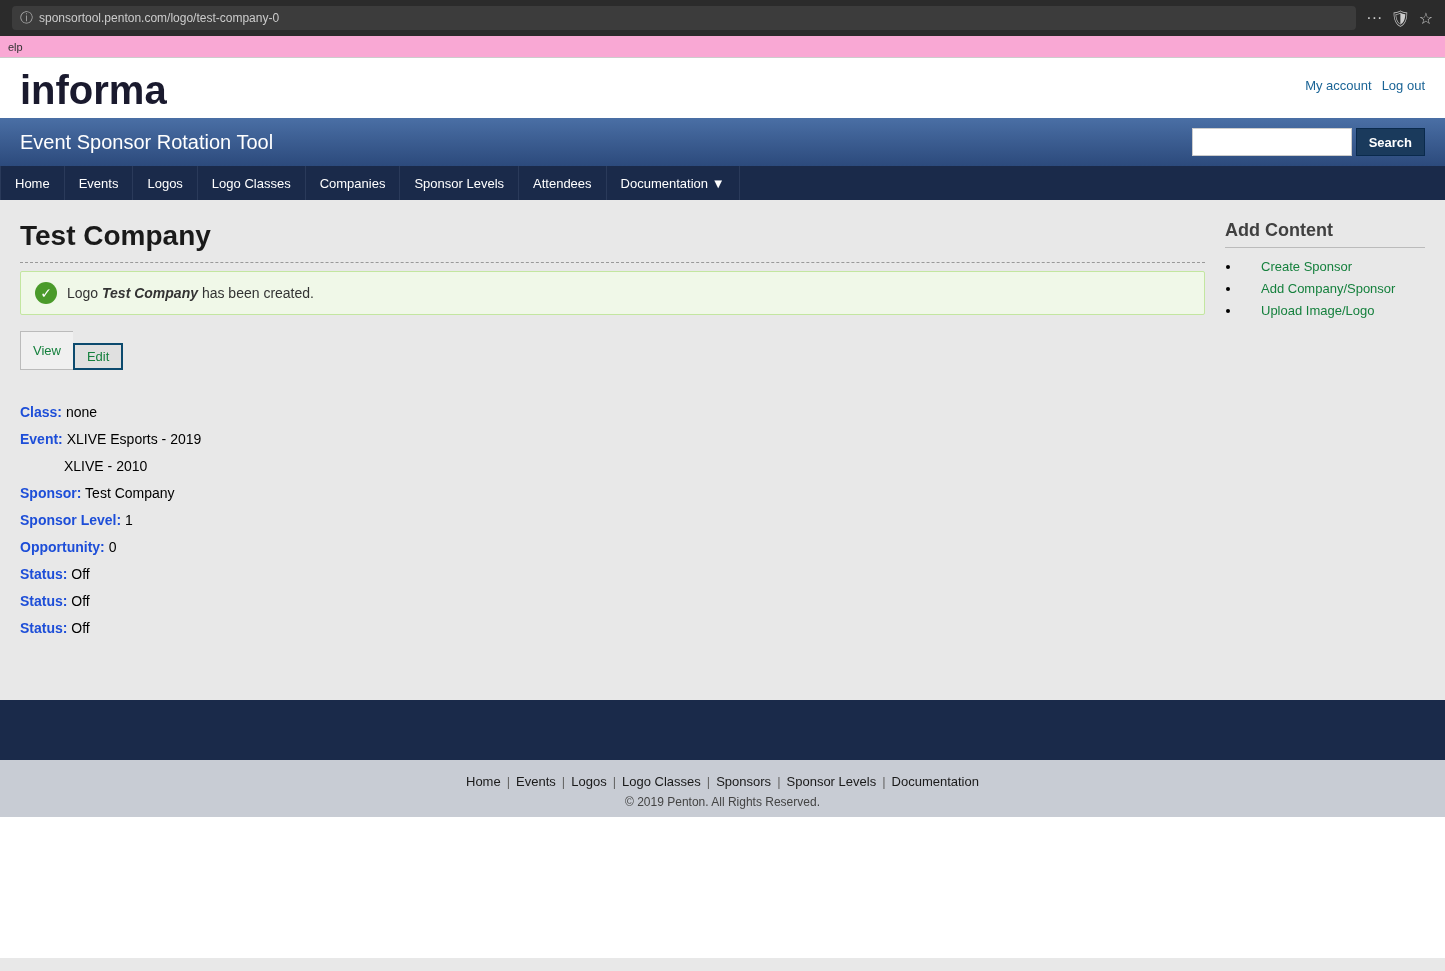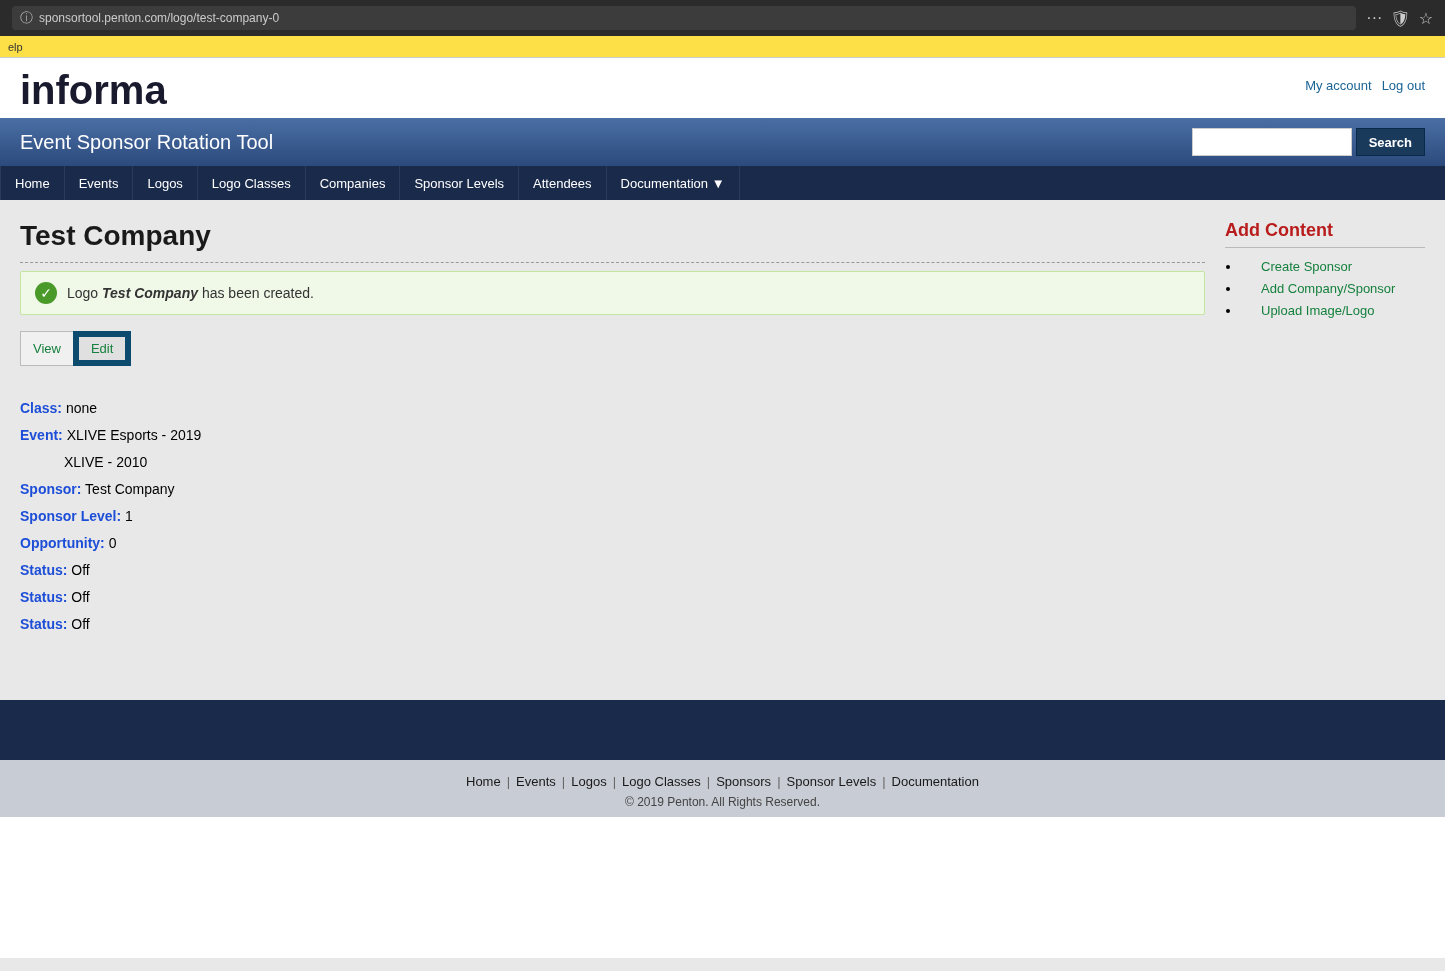--- a/index.html
+++ b/index.html
@@ -25,21 +25,21 @@
       color: #ccc;
       font-size: 12px;
     }
     .browser-icons {
       display: flex;
       gap: 8px;
       color: #ccc;
       font-size: 16px;
     }
     .help-bar {
-      background: #fde047;
+      background: #f9a8d4;
       height: 22px;
       display: flex;
       align-items: center;
       padding: 0 8px;
       font-size: 11px;
       color: #333;
       border-bottom: 1px solid #ccc;
     }
 
     
@@ -197,22 +197,23 @@
     .tab-btn {
       padding: 4px 12px;
       border: 1px solid #bbb;
       background: #f0f0f0;
       font-size: 13px;
       cursor: pointer;
       color: #15803d;
     }
     .tab-btn.active {
       background: #e0e0e0;
-      border: 6px solid #0c4a6e;
+      border: 2px solid #0c4a6e;
       font-weight: normal;
+      margin-top: 12px;
     }
     .tab-btn:first-child {
       border-right: none;
     }
 
     
     .logo-detail {
       display: flex;
       gap: 20px;
       padding: 10px 0;
@@ -242,21 +243,21 @@
     }
     .logo-info strong {
       font-weight: bold;
       color: #1d4ed8;
     }
 
     
     .add-content-title {
       font-size: 18px;
       font-weight: bold;
-      color: #b91c1c;
+      color: #404040;
       border-bottom: 1px solid #bbb;
       padding-bottom: 6px;
       margin-bottom: 10px;
     }
     .add-content-links {
       list-style: disc;
       padding-left: 16px;
     }
     .add-content-links li {
       margin-bottom: 6px;

